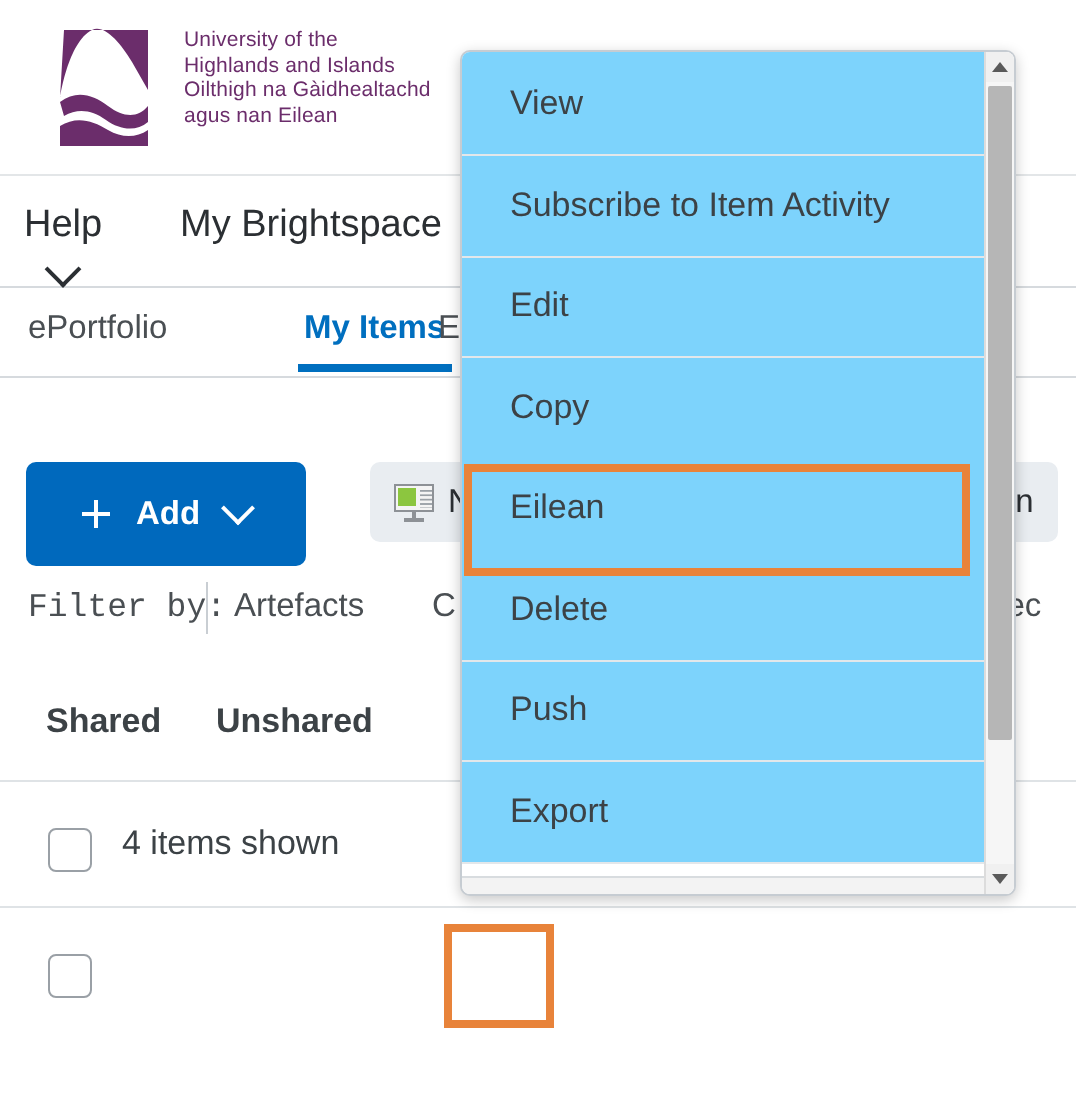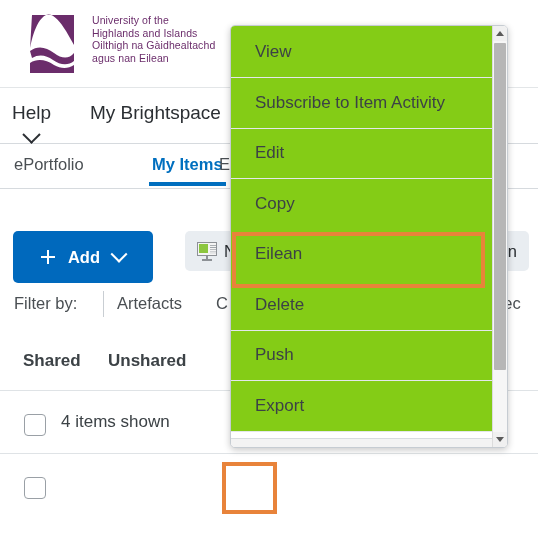--- a/index.html
+++ b/index.html
@@ -227,20 +227,21 @@
   .filterrow {
     position: absolute;
     left: 0; top: 289px;
     width: 538px; height: 36px;
   }
   .filter-label {
     position: absolute;
     left: 14px; top: 5px;
     font-size: 16.5px;
     color: #4a4f53;
+    font-family: Liberation Mono, monospace;
   }
   .filter-sep {
     position: absolute;
     left: 103px; top: 2px;
     width: 1px; height: 26px;
     background: #c9ced3;
   }
   .filter-item {
     position: absolute;
     top: 5px;
@@ -342,21 +343,21 @@
   .menu-item {
     height: 50.5px;
     display: flex;
     align-items: center;
     padding-left: 24px;
     font-size: 17px;
     color: #3c4246;
     border-bottom: 1px solid #e3e7ea;
     box-sizing: border-box;
     cursor: pointer;
-    background: #84cc16;
+    background: #7dd3fc;
     white-space: nowrap;
   }
   .menu-item:first-child { height: 52px; }
   .menu-item.no-border { border-bottom: 1px solid transparent; }
 
   
   .sbar {
     position: absolute;
     right: 0; top: 0;
     width: 15px; height: 421px;

